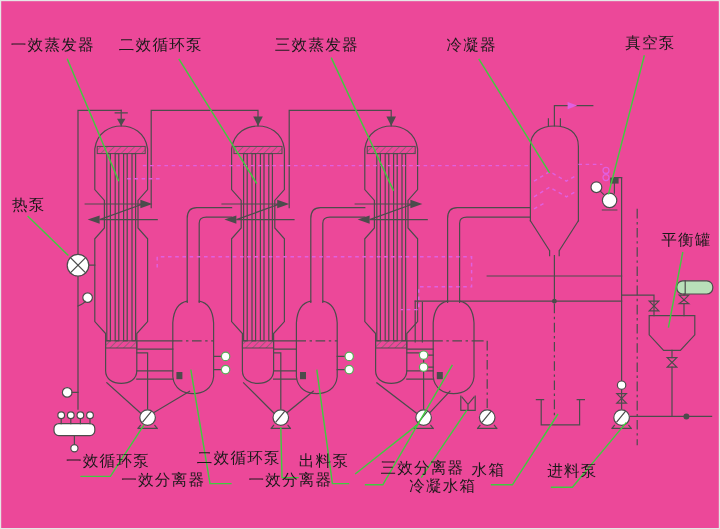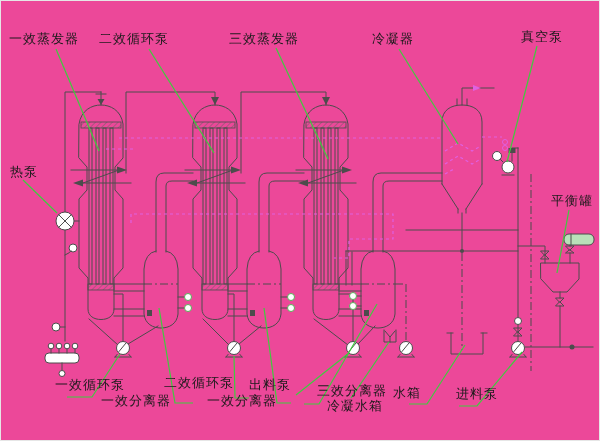--- a/index.html
+++ b/index.html
@@ -258,16 +258,16 @@
   <div class="lbl" style="left:371px;top:31px">冷凝器</div>
   <div class="lbl" style="left:520px;top:29px">真空泵</div>
   <div class="lbl" style="left:9px;top:164px">热泵</div>
   <div class="lbl" style="left:550px;top:193px">平衡罐</div>
   <div class="lbl" style="left:54px;top:377px">一效循环泵</div>
   <div class="lbl" style="left:100px;top:393px">一效分离器</div>
   <div class="lbl" style="left:163px;top:375px">二效循环泵</div>
   <div class="lbl" style="left:206px;top:393px">一效分离器</div>
   <div class="lbl" style="left:248px;top:377px">出料泵</div>
   <div class="lbl" style="left:316px;top:383px">三效分离器</div>
-  <div class="lbl" style="left:326px;top:398px">冷凝水箱</div>
+  <div class="lbl" style="left:340px;top:398px">冷凝水箱</div>
   <div class="lbl" style="left:392px;top:385px">水箱</div>
   <div class="lbl" style="left:455px;top:386px">进料泵</div>
 </div>
 
 </body></html>

